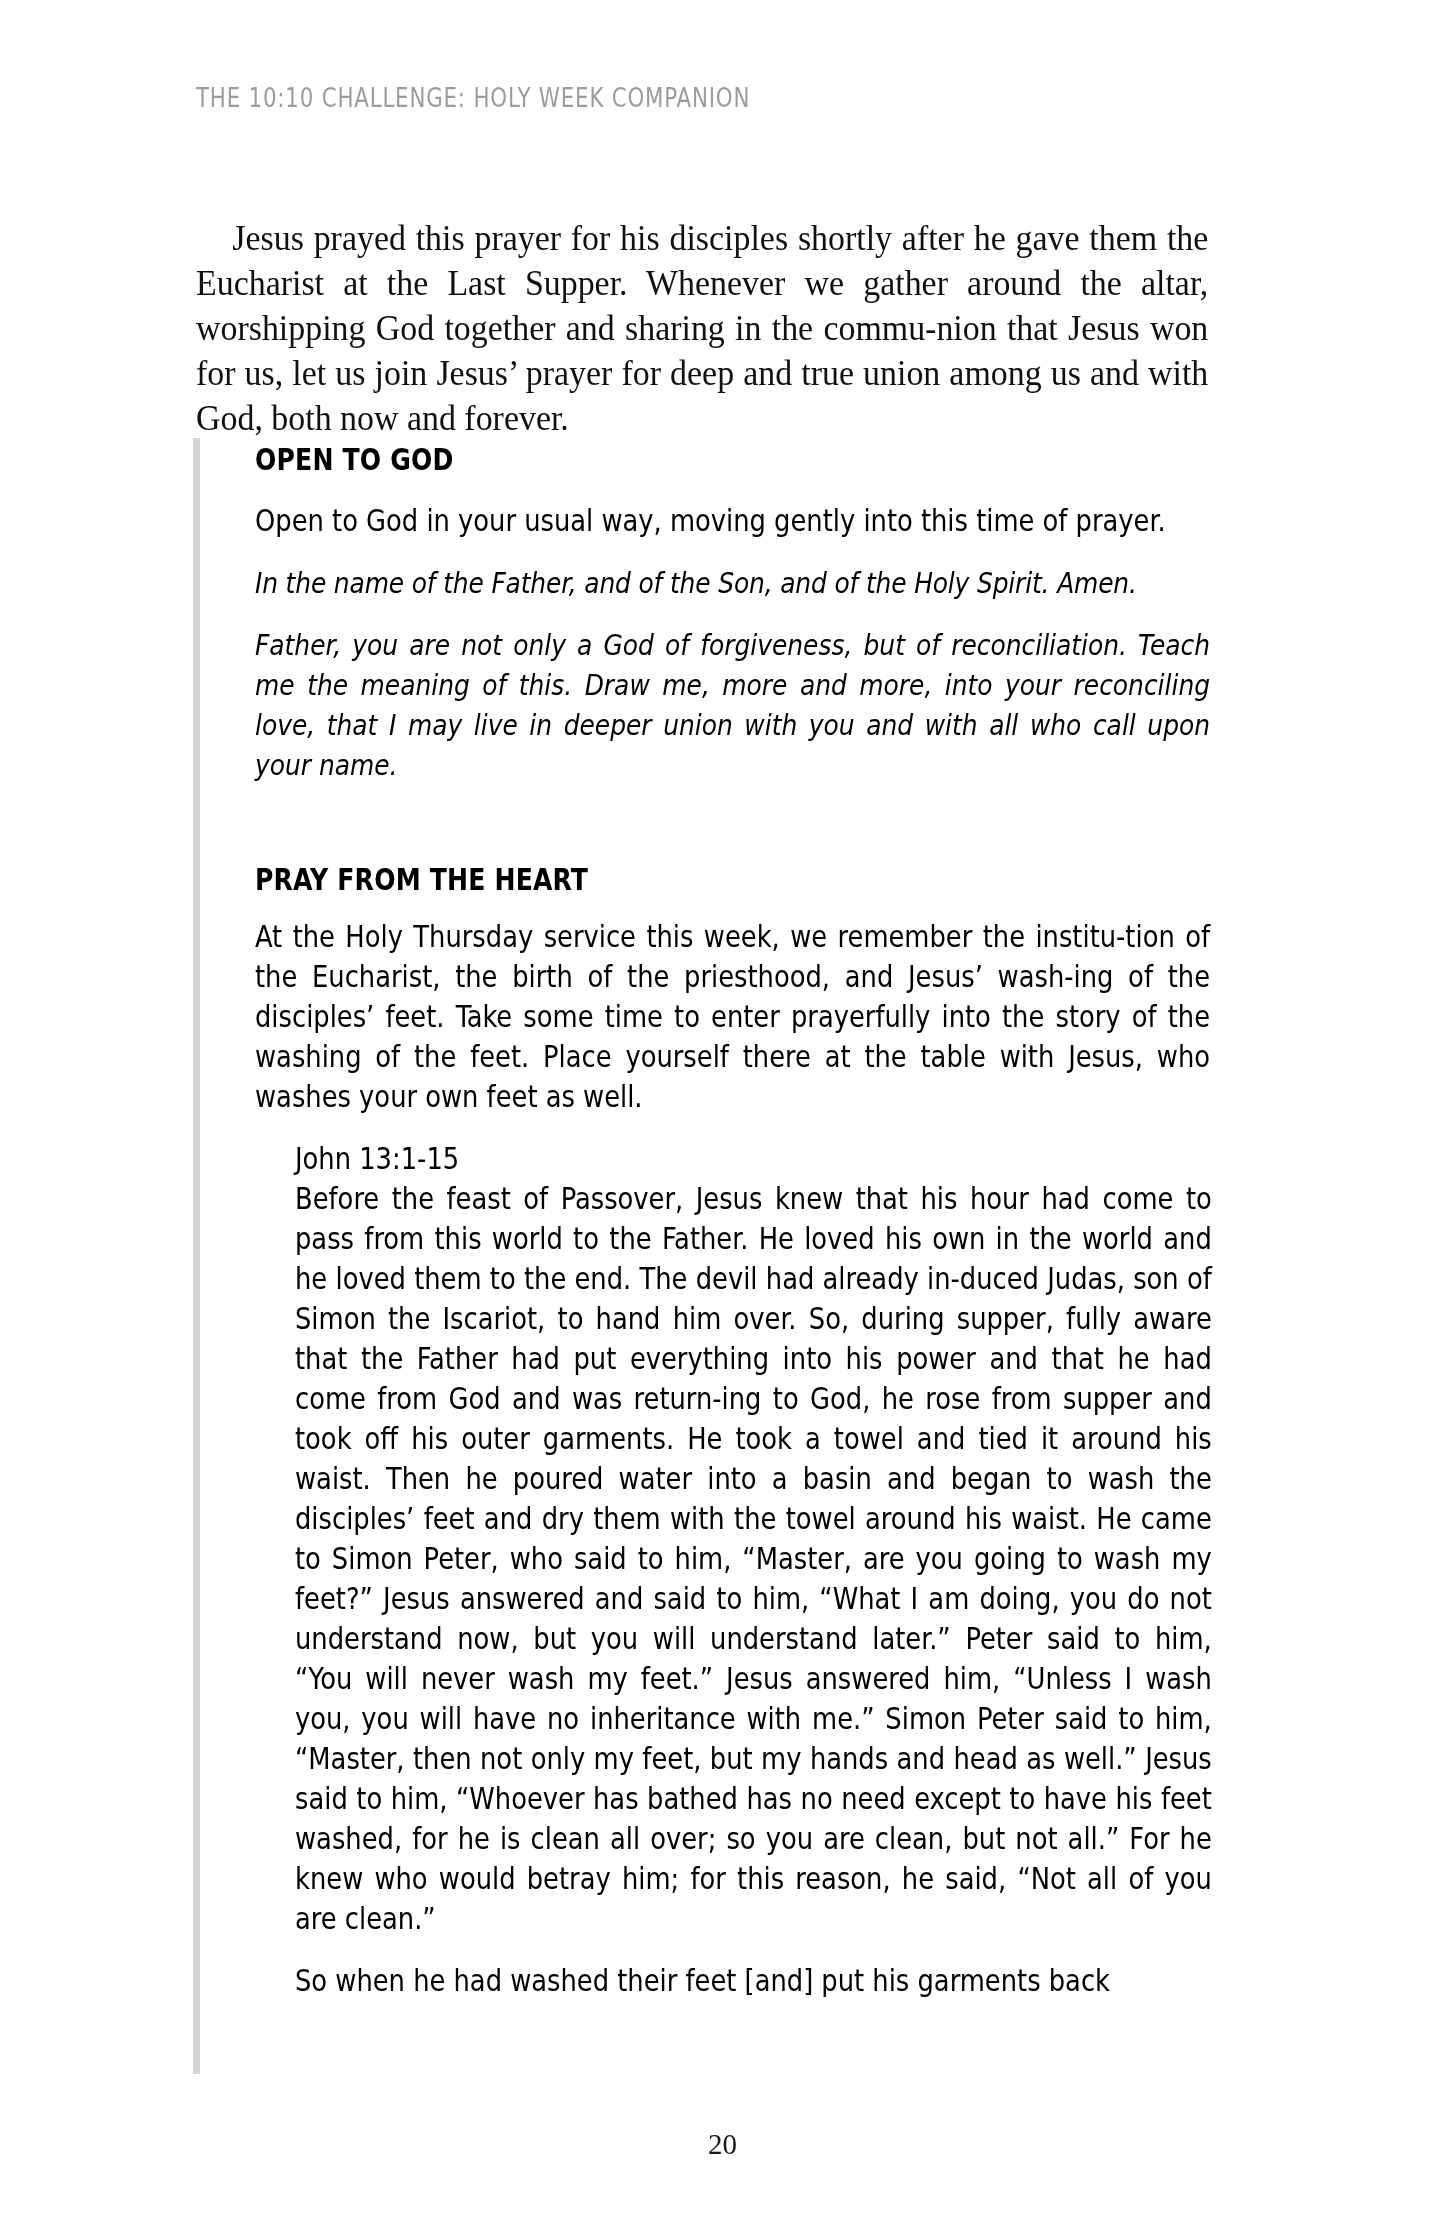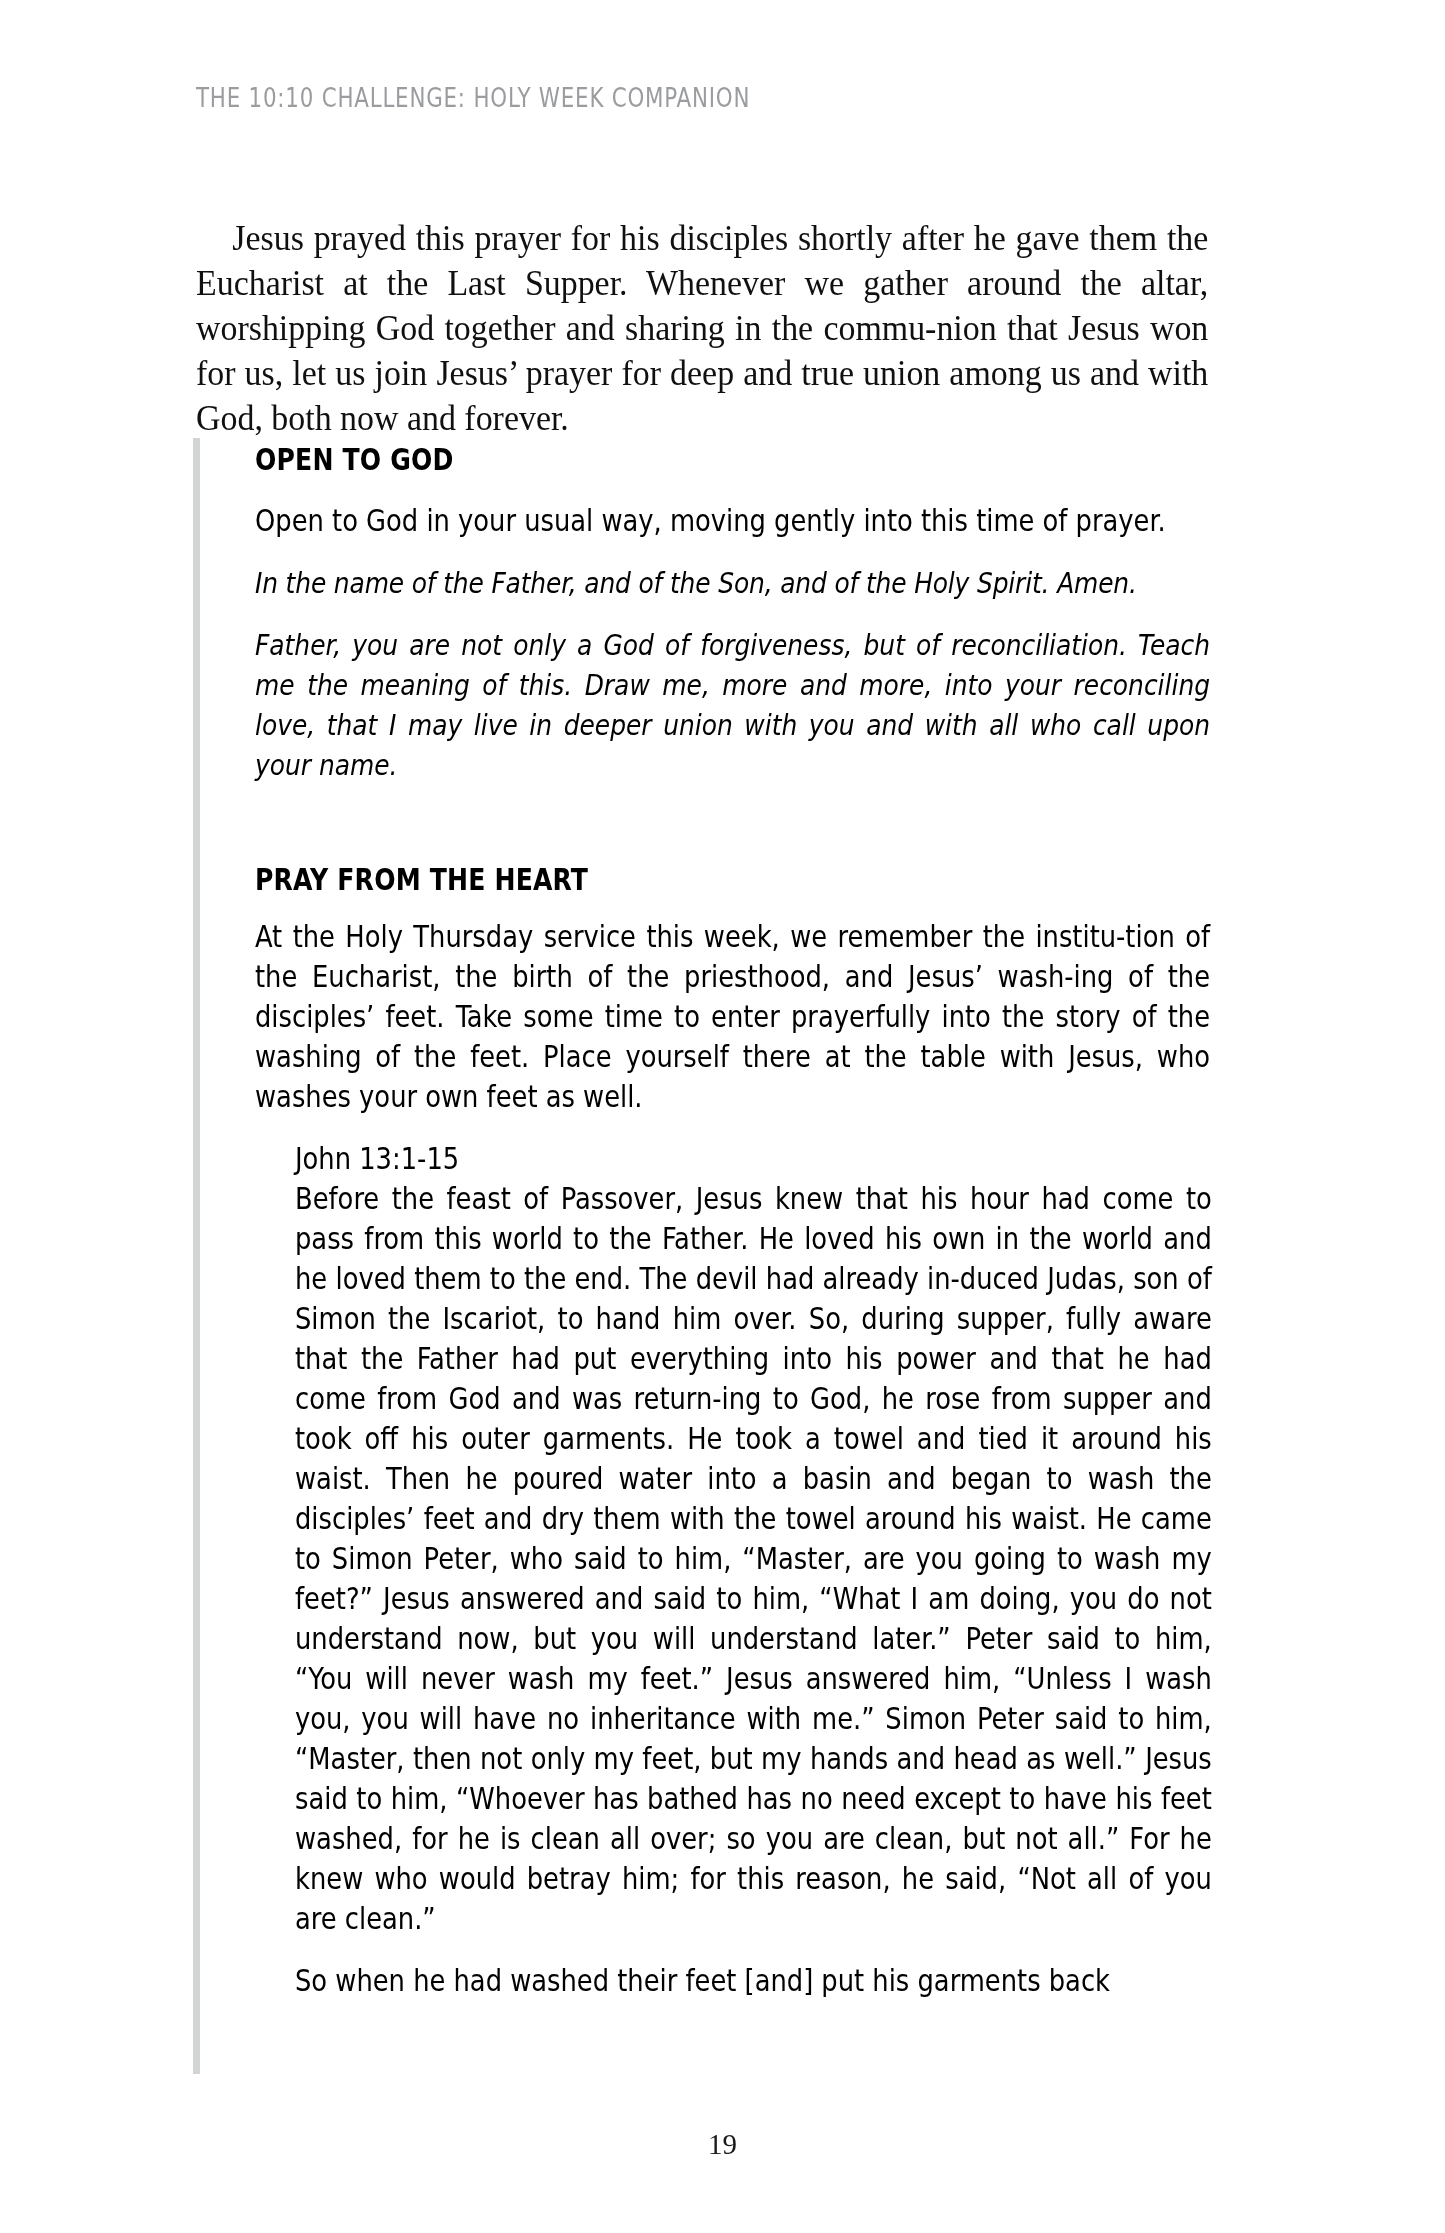--- a/index.html
+++ b/index.html
@@ -183,15 +183,15 @@
     <p class="body-text">At the Holy Thursday service this week, we remember the institu‐tion of the Eucharist, the birth of the priesthood, and Jesus’ wash‐ing of the disciples’ feet. Take some time to enter prayerfully into the story of the washing of the feet. Place yourself there at the table with Jesus, who washes your own feet as well.</p>
 
     <div class="scripture">
       <p class="scripture-ref">John 13:1-15</p>
       <p class="scripture-text">Before the feast of Passover, Jesus knew that his hour had come to pass from this world to the Father. He loved his own in the world and he loved them to the end. The devil had already in‐duced Judas, son of Simon the Iscariot, to hand him over. So, during supper, fully aware that the Father had put everything into his power and that he had come from God and was return‐ing to God, he rose from supper and took off his outer garments. He took a towel and tied it around his waist. Then he poured water into a basin and began to wash the disciples’ feet and dry them with the towel around his waist. He came to Simon Peter, who said to him, “Master, are you going to wash my feet?” Jesus answered and said to him, “What I am doing, you do not understand now, but you will understand later.” Peter said to him, “You will never wash my feet.” Jesus answered him, “Unless I wash you, you will have no inheritance with me.” Simon Peter said to him, “Master, then not only my feet, but my hands and head as well.” Jesus said to him, “Whoever has bathed has no need except to have his feet washed, for he is clean all over; so you are clean, but not all.” For he knew who would betray him; for this reason, he said, “Not all of you are clean.”</p>
       <p class="scripture-text">So when he had washed their feet [and] put his garments back</p>
     </div>
 
   </div>
 
-  <div class="folio">19</div>
+  <div class="folio">20</div>
 
 </div>
 
 </body></html>

